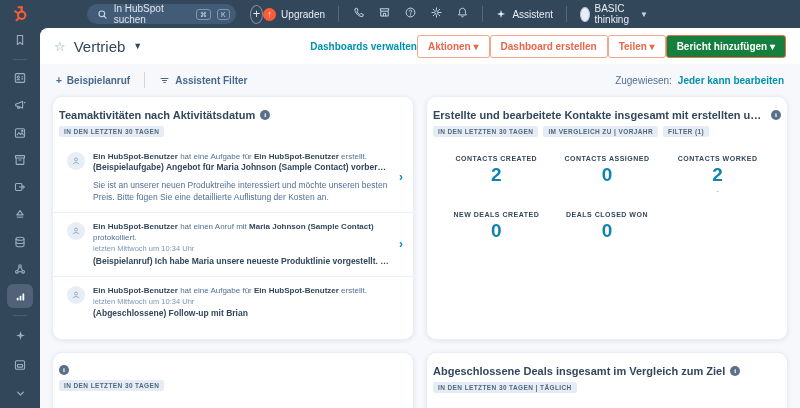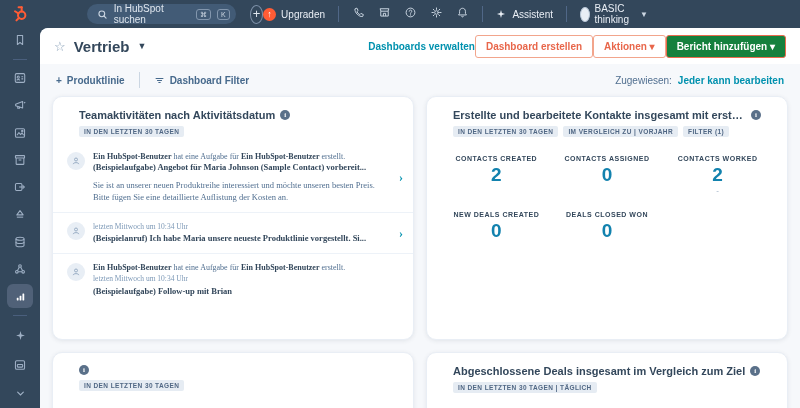--- a/index.html
+++ b/index.html
@@ -35,53 +35,53 @@
   .sb-active { background:#506178; border-radius:6px; width:26px; height:24px;
     display:flex; align-items:center; justify-content:center; color:#fff; }
   .sb-bottom { margin-top:auto; display:flex; flex-direction:column; align-items:center; }
 
   
   .sheet { position:absolute; left:40px; top:28px; width:760px; height:380px;
     background:#f6f8fb; border-top-left-radius:8px; overflow:hidden; }
   .page-header { height:36px; background:#fff; display:flex; align-items:center;
     padding:0 14px; gap:8px; border-top-left-radius:8px; }
   .star { color:#89a0b8; font-size:13px; }
-  .page-title { font-size:15px; font-weight:bold; color:#33475b; }
+  .page-title { font-size:15px; font-weight:normal; color:#33475b; }
   .title-caret { font-size:9px; color:#33475b; }
   .header-right { margin-left:auto; display:flex; align-items:center; gap:0; }
   .link { color:#0091ae; font-size:10px; font-weight:bold; cursor:pointer; }
   .btn { font-size:10px; font-weight:bold; border-radius:3px; padding:5px 10px;
     white-space:nowrap; cursor:pointer; }
   .btn-outline { background:#fff; border:1px solid #f2a58c; color:#e8664a; }
   .btn-solid { background:#15803d; border:1px solid #ea6b4e; color:#fff; }
 
   .filter-bar { height:32px; display:flex; align-items:center; padding:0 16px; gap:14px; }
   .filter-link { display:flex; align-items:center; gap:5px; font-size:10px; font-weight:bold;
     color:#46698c; cursor:pointer; }
   .v-divider { width:1px; height:16px; background:#cbd6e2; }
   .assigned { margin-left:auto; font-size:10px; color:#516f90; display:flex; gap:6px; }
 
   
   .grid { padding:0 12px; display:grid; grid-template-columns:1fr 1fr;
     grid-template-rows:244px 110px; gap:12px; }
   .card { background:#fff; border-radius:10px; border:1px solid #e9eef5;
     box-shadow:0 1px 4px rgba(45,62,80,.10); overflow:hidden; }
-  .card-head { padding:12px 26px 6px; }
+  .card-head { padding:12px 6px 6px; }
   .card-title-row { display:flex; align-items:center; gap:5px; }
   .card-title { font-size:11px; font-weight:bold; color:#33475b; white-space:nowrap;
     overflow:hidden; text-overflow:ellipsis; }
   .info-dot { flex:none; width:10px; height:10px; border-radius:50%; background:#5a7089;
     color:#fff; font-size:7px; font-weight:bold; line-height:10px; text-align:center;
     font-family:"Liberation Serif", serif; }
   .badge-row { margin-top:5px; display:flex; gap:5px; }
   .badge { background:#e6ecf3; color:#506784; font-size:6.5px; font-weight:bold;
     letter-spacing:.4px; padding:2px 5px; border-radius:2px; white-space:nowrap; }
 
   
-  .activity { display:flex; gap:8px; padding:8px 10px 8px 14px; position:relative;font-family:Liberation Serif, serif; }
+  .activity { display:flex; gap:8px; padding:8px 10px 8px 14px; position:relative; }
   .activity + .activity { border-top:1px solid #edf2f8; }
   .act-avatar { flex:none; width:18px; height:18px; border-radius:50%; background:#e8eef5;
     display:flex; align-items:center; justify-content:center; color:#8ea4bd; margin-top:1px; }
   .act-text { flex:1; min-width:0; font-size:8px; line-height:1.4; color:#516f90; }
   .act-text b { color:#33475b; }
   .act-ts { font-size:7.5px; color:#7c98b6; margin:1px 0; }
   .act-subject { font-size:8.5px; font-weight:bold; color:#33475b; white-space:nowrap;
     overflow:hidden; text-overflow:ellipsis; }
   .act-body { font-size:8.5px; color:#516f90; margin-top:6px; }
   .act-chevron { flex:none; align-self:center; color:#0091ae; font-size:12px;
@@ -266,37 +266,38 @@
 </nav>
 
 <main class="sheet">
 
   <header class="page-header">
     <span class="star">☆</span>
     <span class="page-title">Vertrieb</span>
     <span class="title-caret">▼</span>
     <div class="header-right">
       <span class="link">Dashboards verwalten</span>
+      <button class="btn btn-outline">Aktionen ▾</button>
       <button class="btn btn-outline">Dashboard erstellen</button>
-      <button class="btn btn-outline">Aktionen ▾</button>
+      <button class="btn btn-outline">Teilen ▾</button>
       <button class="btn btn-solid">Bericht hinzufügen ▾</button>
     </div>
   </header>
 
   <div class="filter-bar">
     <span class="filter-link">
       <span>+</span>
-      <span>Produktlinie</span>
+      <span>Beispielanruf</span>
     </span>
     <span class="v-divider"></span>
     <span class="filter-link">
       <svg width="11" height="11" viewBox="0 0 16 16" stroke="#46698c" stroke-width="1.6" stroke-linecap="round" fill="none">
           <path d="M3 5h10M5 8h6M7 11h2"></path>
         </svg>
-      <span>Dashboard Filter</span>
+      <span>Assistent Filter</span>
     </span>
     <span class="assigned">
       <span>Zugewiesen:</span>
       <span class="link">Jeder kann bearbeiten</span>
     </span>
   </div>
 
   <div class="grid">
 
     <section class="card">
@@ -326,37 +327,38 @@
       </div>
 
       <div class="activity">
         <span class="act-avatar">
           <svg width="10" height="10" viewBox="0 0 16 16" fill="none" stroke="currentColor" stroke-width="1.4">
               <circle cx="8" cy="5.6" r="2.4"></circle>
               <path d="M3.4 13c.7-3.2 8.5-3.2 9.2 0"></path>
             </svg>
         </span>
         <div class="act-text">
+          <div><b>Ein HubSpot-Benutzer</b> <span>hat einen Anruf mit</span> <b>Maria Johnson (Sample Contact)</b> <span>protokolliert.</span></div>
           <div class="act-ts">letzten Mittwoch um 10:34 Uhr</div>
           <div class="act-subject">(Beispielanruf) Ich habe Maria unsere neueste Produktlinie vorgestellt. Si...</div>
         </div>
         <span class="act-chevron">›</span>
       </div>
 
       <div class="activity">
         <span class="act-avatar">
           <svg width="10" height="10" viewBox="0 0 16 16" fill="none" stroke="currentColor" stroke-width="1.4">
               <circle cx="8" cy="5.6" r="2.4"></circle>
               <path d="M3.4 13c.7-3.2 8.5-3.2 9.2 0"></path>
             </svg>
         </span>
         <div class="act-text">
           <div><b>Ein HubSpot-Benutzer</b> <span>hat eine Aufgabe für</span> <b>Ein HubSpot-Benutzer</b> <span>erstellt.</span></div>
           <div class="act-ts">letzten Mittwoch um 10:34 Uhr</div>
-          <div class="act-subject">(Beispielaufgabe) Follow-up mit Brian</div>
+          <div class="act-subject">(Abgeschlossene) Follow-up mit Brian</div>
         </div>
       </div>
     </section>
 
     <section class="card">
       <div class="card-head">
         <div class="card-title-row">
           <span class="card-title">Erstellte und bearbeitete Kontakte insgesamt mit erstellten und ge...</span>
           <span class="info-dot">i</span>
         </div>

